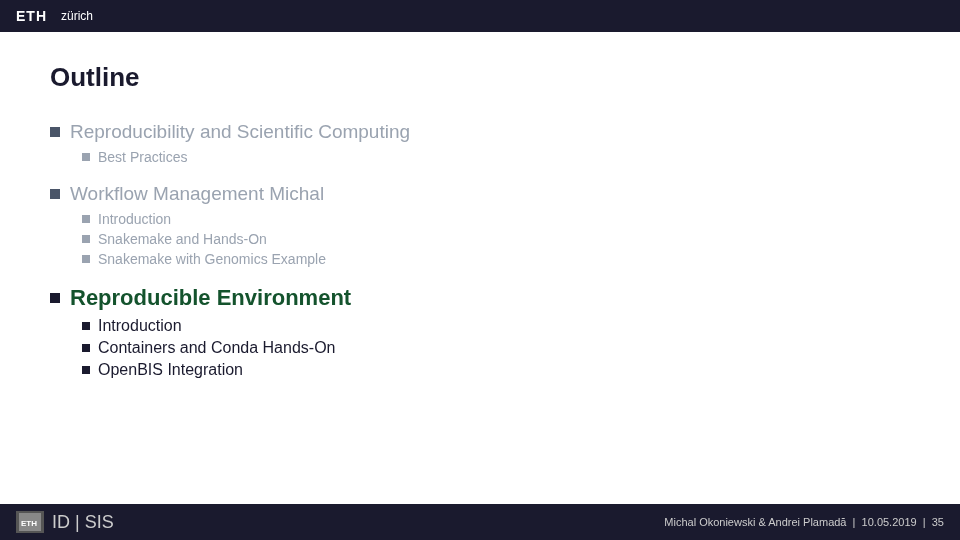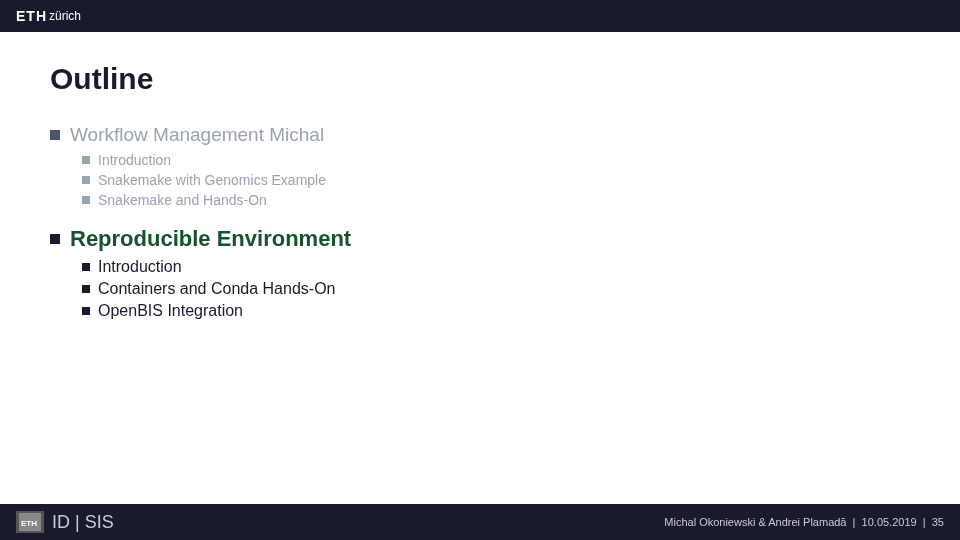--- a/index.html
+++ b/index.html
@@ -32,30 +32,30 @@
     .eth-logo-text {
       color: #ffffff;
       font-weight: bold;
       font-size: 14px;
       letter-spacing: 1px;
     }
 
     .eth-logo-sub {
       color: #ffffff;
       font-size: 12px;
-      margin-left: 2px;
+      margin-left: 14px;
     }
 
     .main-content {
       padding: 30px 50px;
       height: calc(540px - 32px - 36px);
     }
 
     .page-title {
-      font-size: 30px;
+      font-size: 26px;
       font-weight: bold;
       color: #1a1a2e;
       margin-bottom: 28px;
     }
 
     .outline-list {
       list-style: none;
     }
 
     .outline-item {
@@ -173,38 +173,50 @@
     <span class="eth-logo-text">ETH</span>
     <span class="eth-logo-sub">zürich</span>
   </div>
 </div>
 
 <div class="main-content">
   <h1 class="page-title">Outline</h1>
 
   <ul class="outline-list">
 
+    <li class="outline-item">
+      <div class="outline-item-main">
+        <div class="bullet-square"></div>
+        <span class="item-label-inactive">Reproducibility and Scientific Computing</span>
+      </div>
+      <ul class="sub-list">
+        <li class="sub-item">
+          <div class="sub-bullet"></div>
+          <span class="sub-label-inactive">Best Practices</span>
+        </li>
+      </ul>
+    </li>
 
     <li class="outline-item">
       <div class="outline-item-main">
         <div class="bullet-square"></div>
         <span class="item-label-inactive">Workflow Management Michal</span>
       </div>
       <ul class="sub-list">
         <li class="sub-item">
           <div class="sub-bullet"></div>
           <span class="sub-label-inactive">Introduction</span>
         </li>
         <li class="sub-item">
           <div class="sub-bullet"></div>
+          <span class="sub-label-inactive">Snakemake and Hands-On</span>
+        </li>
+        <li class="sub-item">
+          <div class="sub-bullet"></div>
           <span class="sub-label-inactive">Snakemake with Genomics Example</span>
-        </li>
-        <li class="sub-item">
-          <div class="sub-bullet"></div>
-          <span class="sub-label-inactive">Snakemake and Hands-On</span>
         </li>
       </ul>
     </li>
 
     <li class="outline-item">
       <div class="outline-item-main">
         <div class="bullet-square active"></div>
         <span class="item-label-active">Reproducible Environment</span>
       </div>
       <ul class="sub-list">

